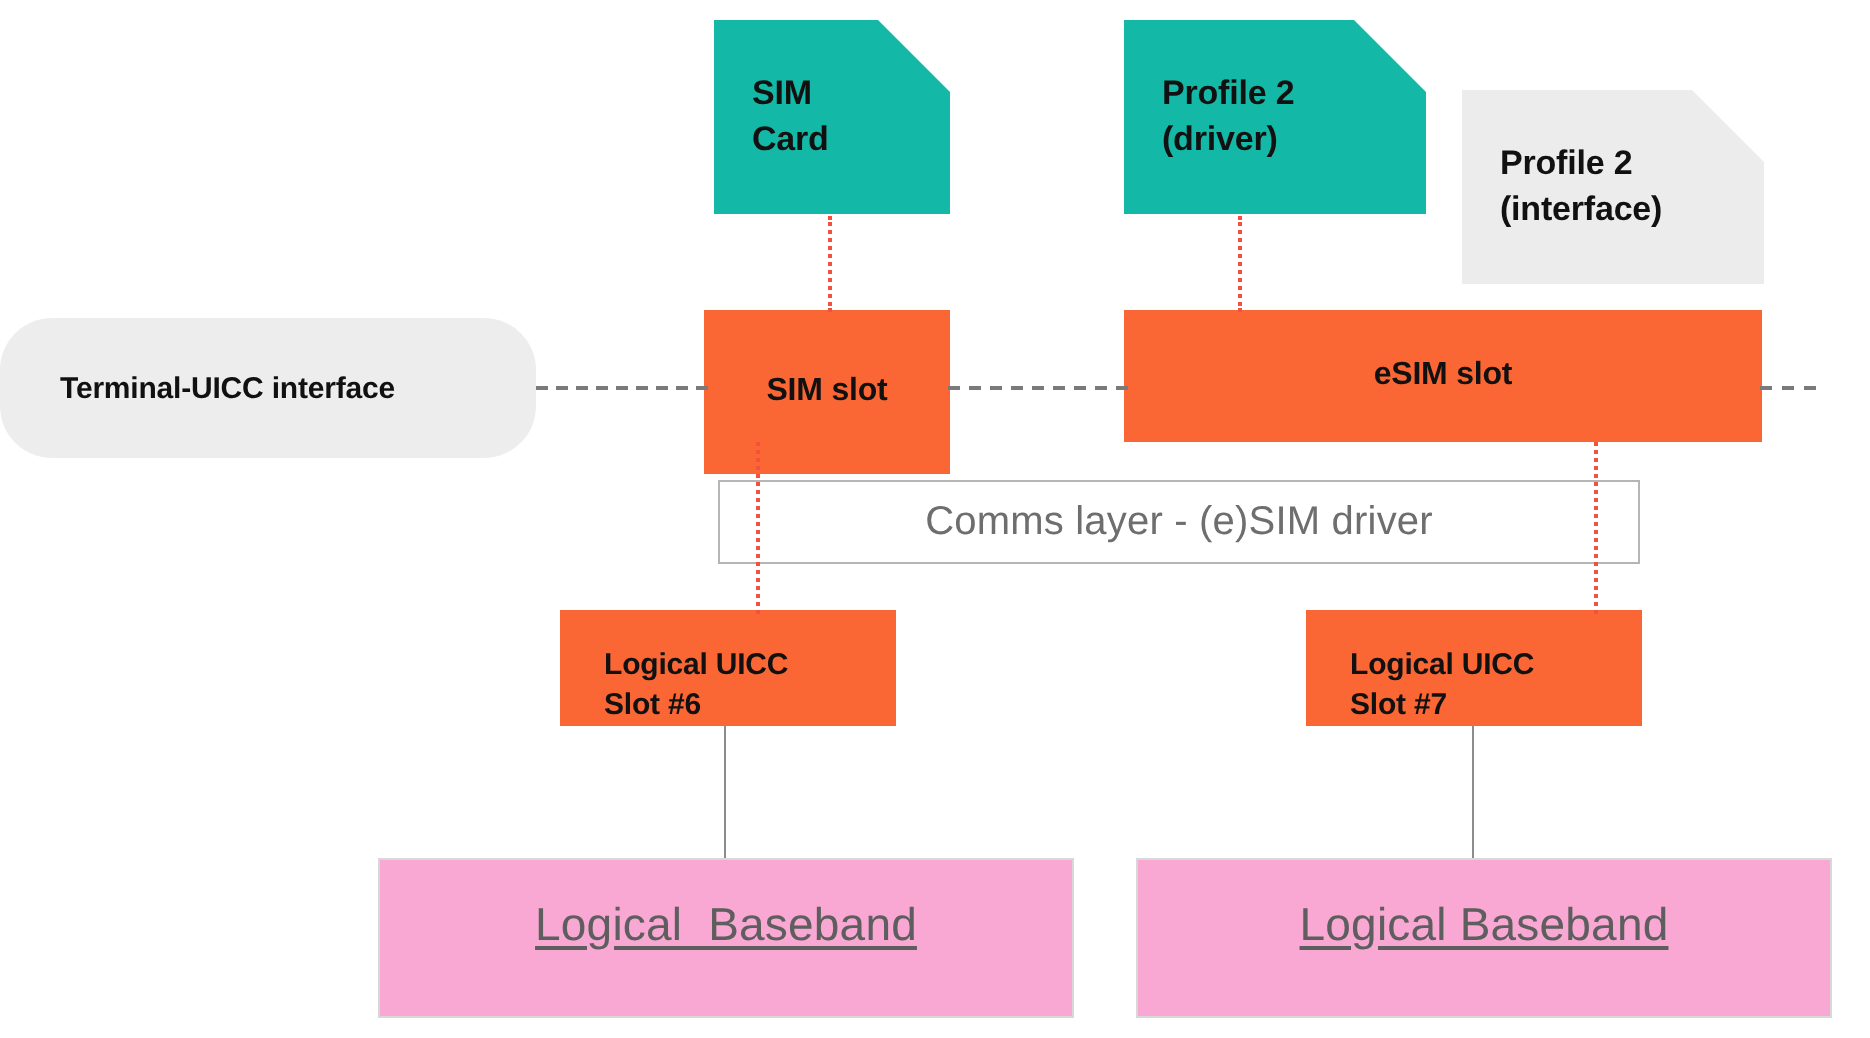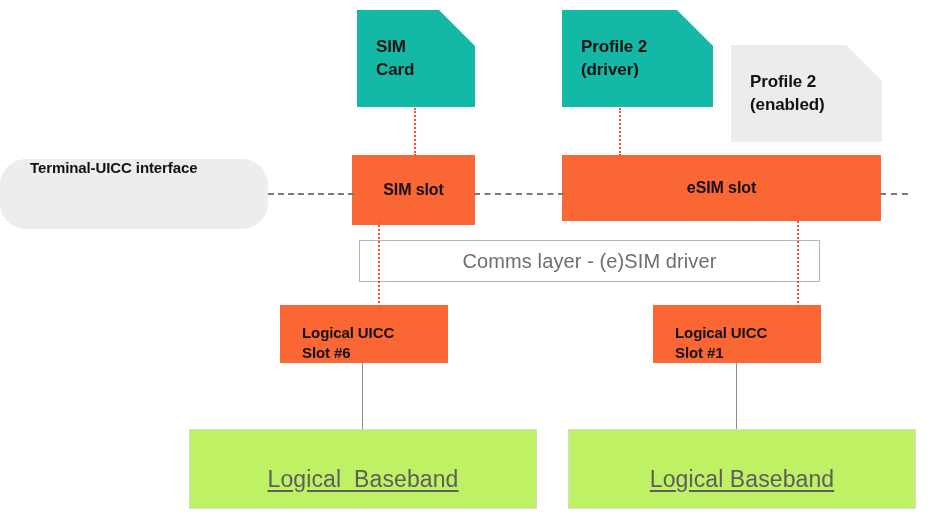--- a/index.html
+++ b/index.html
@@ -35,20 +35,21 @@
     -webkit-clip-path: polygon(0 0, calc(100% - 36px) 0, 100% 36px, 100% 100%, 0 100%);
     clip-path: polygon(0 0, calc(100% - 36px) 0, 100% 36px, 100% 100%, 0 100%);
   }
   .card-blue { background: #14b8a6; }
   .card-gray { background: #ECECEC; margin-top: 35px; }
 
   
   .block-gray {
     background: #EDEDED;
     display: flex;
+    align-items: center;
     padding-left: 30px;
     font-size: 15px;
     font-weight: bold;
     color: #111111;
     letter-spacing: -0.1px;
     border-radius: 26px;
   }
 
   
   .slot {
@@ -77,25 +78,25 @@
     align-items: center;
     justify-content: center;
     font-size: 20px;
     color: #6E6E6E;
     letter-spacing: 0.1px;
   }
 
   
   .baseband {
     border: 1px solid #D8D8D8;
-    background: #bef264;
+    background: #f9a8d4;
     display: flex;
     align-items: flex-start;
     justify-content: center;
-    padding-top: 36px;
+    padding-top: 19px;
   }
   .baseband-label {
     font-size: 23px;
     color: #5E5E5E;
     text-decoration: underline;
     text-underline-offset: 3px;
     white-space: pre;
     letter-spacing: 0.1px;
   }
 
@@ -152,29 +153,29 @@
   <div class="node card card-blue" style="left:562px; top:10px; width:151px; height:97px;">
     <div>
       <div>Profile 2</div>
       <div>(driver)</div>
     </div>
   </div>
 
   <div class="node card card-gray" style="left:731px; top:10px; width:151px; height:97px;">
     <div>
       <div>Profile 2</div>
-      <div>(enabled)</div>
+      <div>(interface)</div>
     </div>
   </div>
 
   <div class="node block-gray" style="left:0px; top:159px; width:268px; height:70px;">
     <span>Terminal-UICC interface</span>
   </div>
 
-  <div class="node slot" style="left:352px; top:155px; width:123px; height:70px;">
+  <div class="node slot" style="left:352px; top:155px; width:123px; height:82px;">
     <span>SIM slot</span>
   </div>
 
   <div class="node slot" style="left:562px; top:155px; width:319px; height:66px;">
     <span>eSIM slot</span>
   </div>
 
   <div class="node comms" style="left:359px; top:240px; width:461px; height:42px;">
     <span>Comms layer - (e)SIM driver</span>
   </div>
@@ -182,21 +183,21 @@
   <div class="node slot slot-left" style="left:280px; top:305px; width:168px; height:58px;">
     <div>
       <div>Logical UICC</div>
       <div>Slot #6</div>
     </div>
   </div>
 
   <div class="node slot slot-left" style="left:653px; top:305px; width:168px; height:58px;">
     <div>
       <div>Logical UICC</div>
-      <div>Slot #1</div>
+      <div>Slot #7</div>
     </div>
   </div>
 
   <div class="node baseband" style="left:189px; top:429px; width:348px; height:80px;">
     <span class="baseband-label">Logical  Baseband</span>
   </div>
 
   <div class="node baseband" style="left:568px; top:429px; width:348px; height:80px;">
     <span class="baseband-label">Logical Baseband</span>
   </div>

